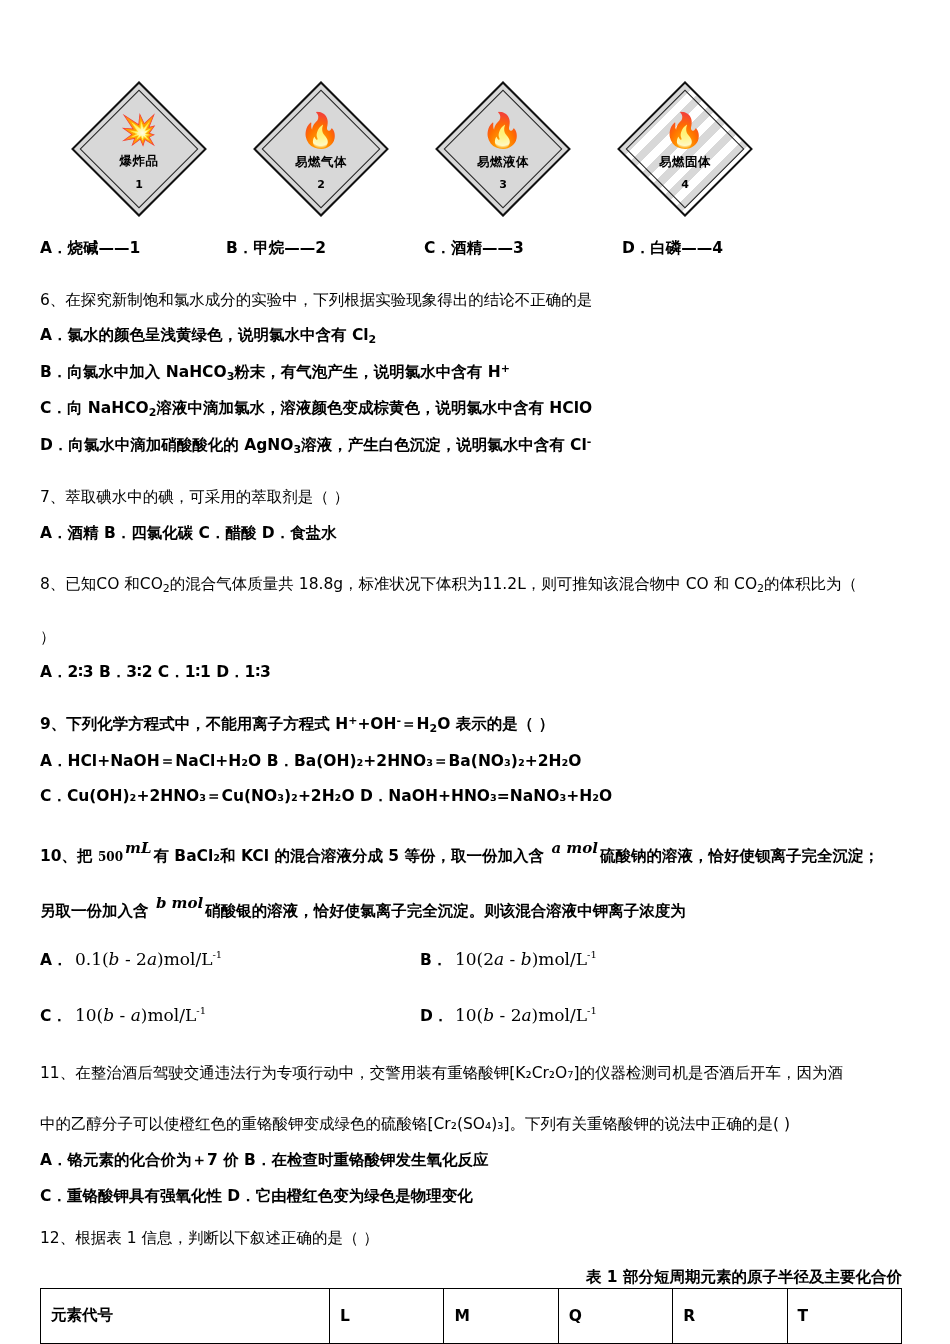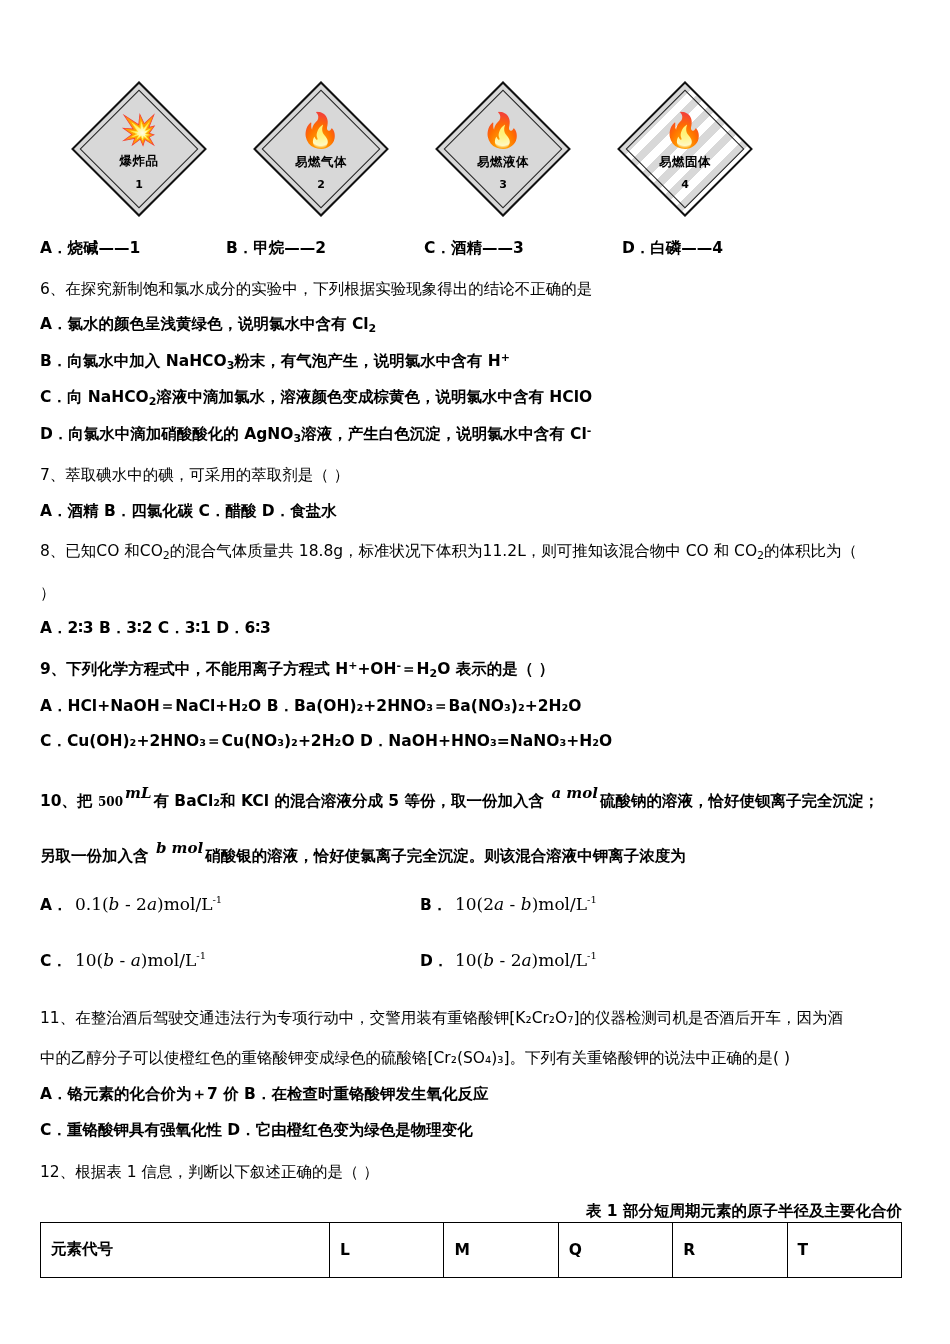--- a/index.html
+++ b/index.html
@@ -89,21 +89,21 @@
   .burst {
     margin-top: 6px;
     font-size: 30px;
     line-height: 30px;
   }
 
   
   .q {
     font-size: 15.5px;
     line-height: 1.85;
-    margin: 12px 0 0 0;
+    margin: 23px 0 0 0;
     font-weight: 600;
   }
   .q.normal { font-weight: 500; }
   .opts {
     font-size: 15.5px;
     line-height: 1.85;
     margin: 7px 0 0 0;
     font-weight: 700;
   }
   .opts.spread {
@@ -259,21 +259,21 @@
     <span>D．向氯水中滴加硝酸酸化的 AgNO</span><span class="sub">3</span><span>溶液，产生白色沉淀，说明氯水中含有 Cl</span><span class="sup">-</span>
   </div>
 
   <div class="q normal">7、萃取碘水中的碘，可采用的萃取剂是（     ）</div>
   <div class="opts">A．酒精   B．四氯化碳   C．醋酸   D．食盐水</div>
 
   <div class="q normal">
     <span>8、已知CO 和CO</span><span class="sub">2</span><span>的混合气体质量共 18.8g，标准状况下体积为11.2L，则可推知该混合物中 CO 和 CO</span><span class="sub">2</span><span>的体积比为（</span>
   </div>
   <div class="q normal">）</div>
-  <div class="opts">A．2∶3   B．3∶2   C．3∶1   D．6∶3</div>
+  <div class="opts">A．2∶3   B．3∶2   C．1∶1   D．1∶3</div>
 
   <div class="q">
     <span>9、下列化学方程式中，不能用离子方程式 H</span><span class="sup">+</span><span>+OH</span><span class="sup">-</span><span>＝H</span><span class="sub">2</span><span>O 表示的是（ ）</span>
   </div>
   <div class="opts">A．HCl+NaOH＝NaCl+H₂O    B．Ba(OH)₂+2HNO₃＝Ba(NO₃)₂+2H₂O</div>
   <div class="opts">C．Cu(OH)₂+2HNO₃＝Cu(NO₃)₂+2H₂O   D．NaOH+HNO₃=NaNO₃+H₂O</div>
 
   <div class="q10">
     <span>10、把 </span><span class="mathup" style="font-weight:700">500</span><span class="frag">mL</span><span>有 BaCl₂和 KCl 的混合溶液分成 5 等份，取一份加入含 </span><span class="frag">a mol</span><span>硫酸钠的溶液，恰好使钡离子完全沉淀；</span>
   </div>

